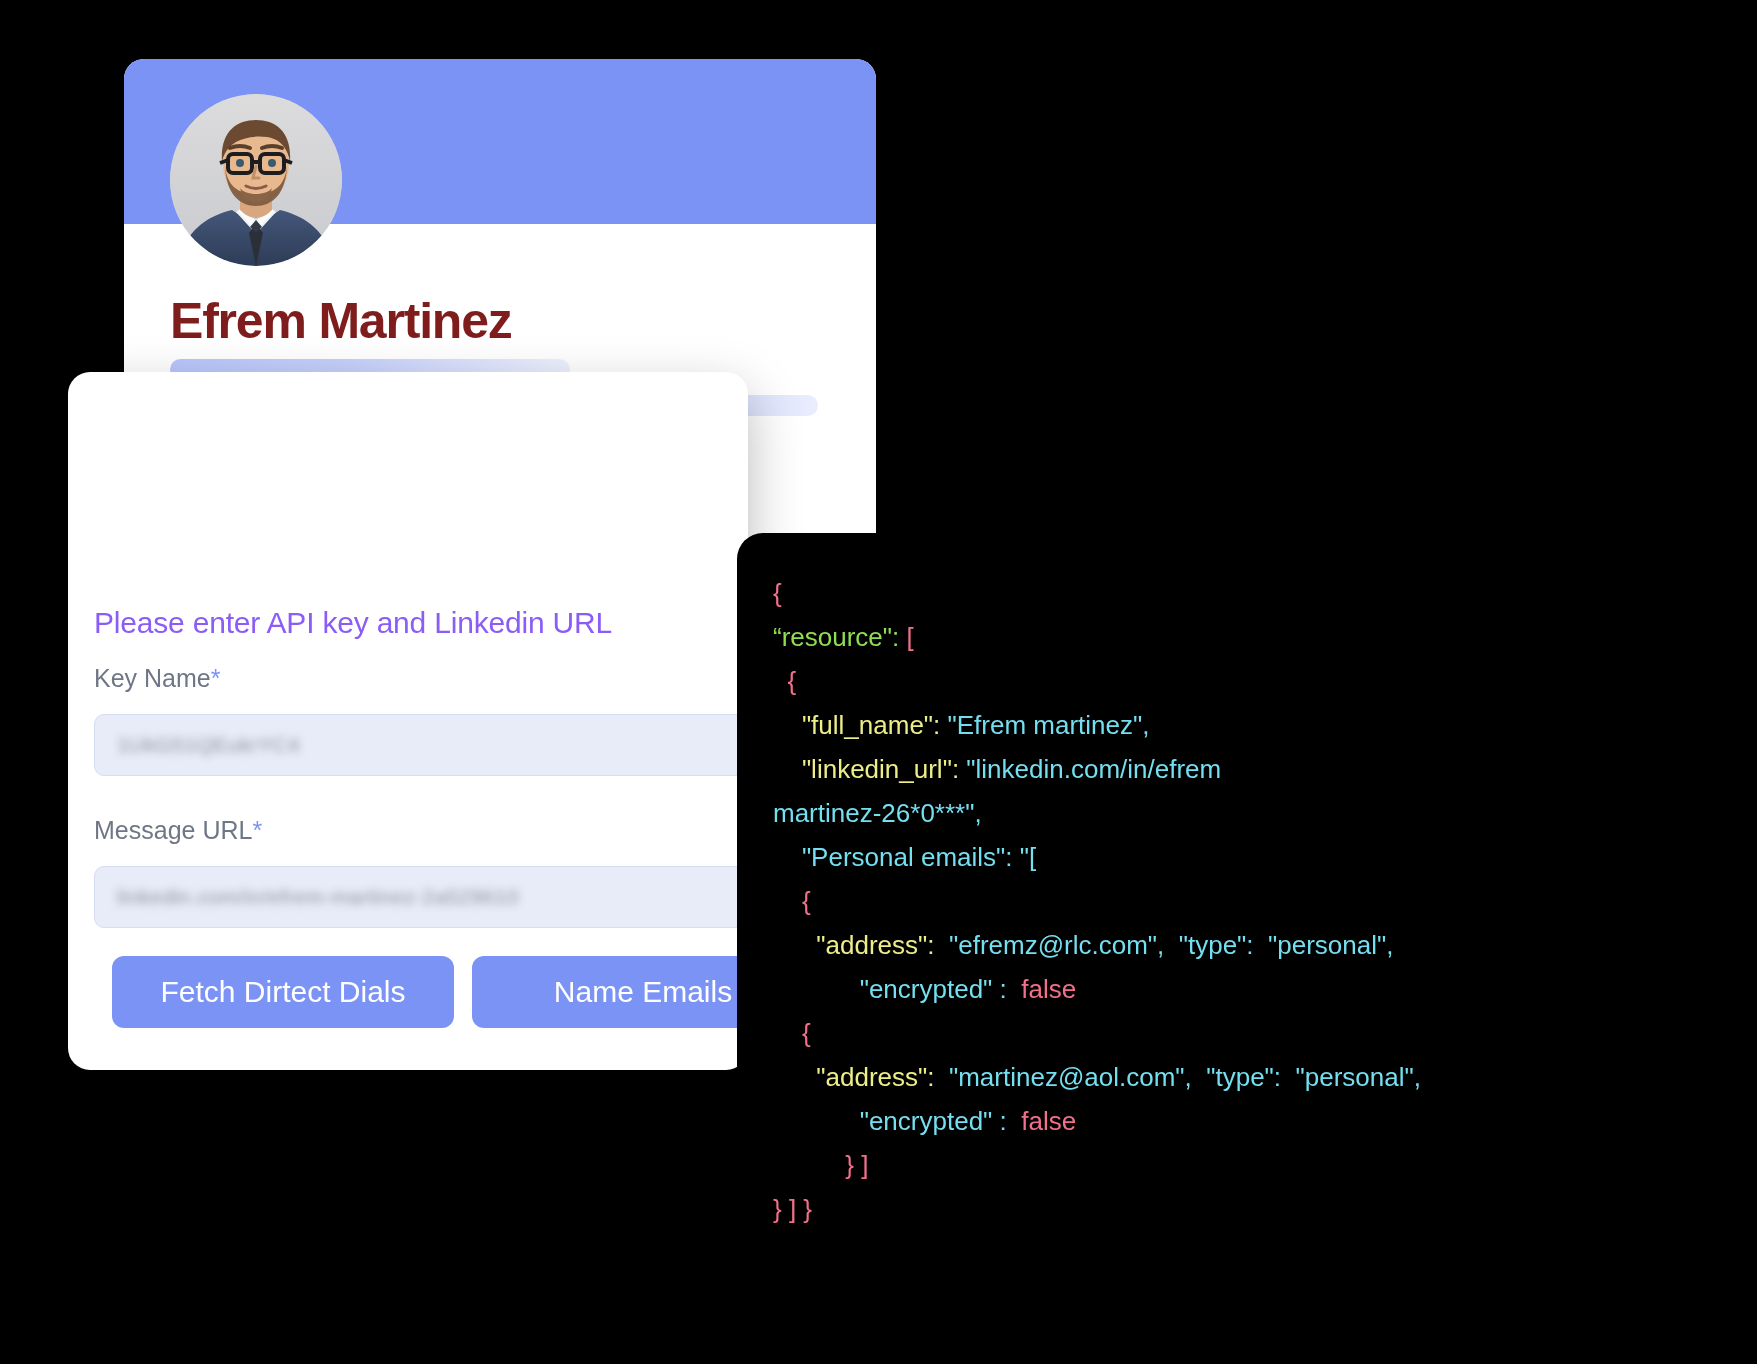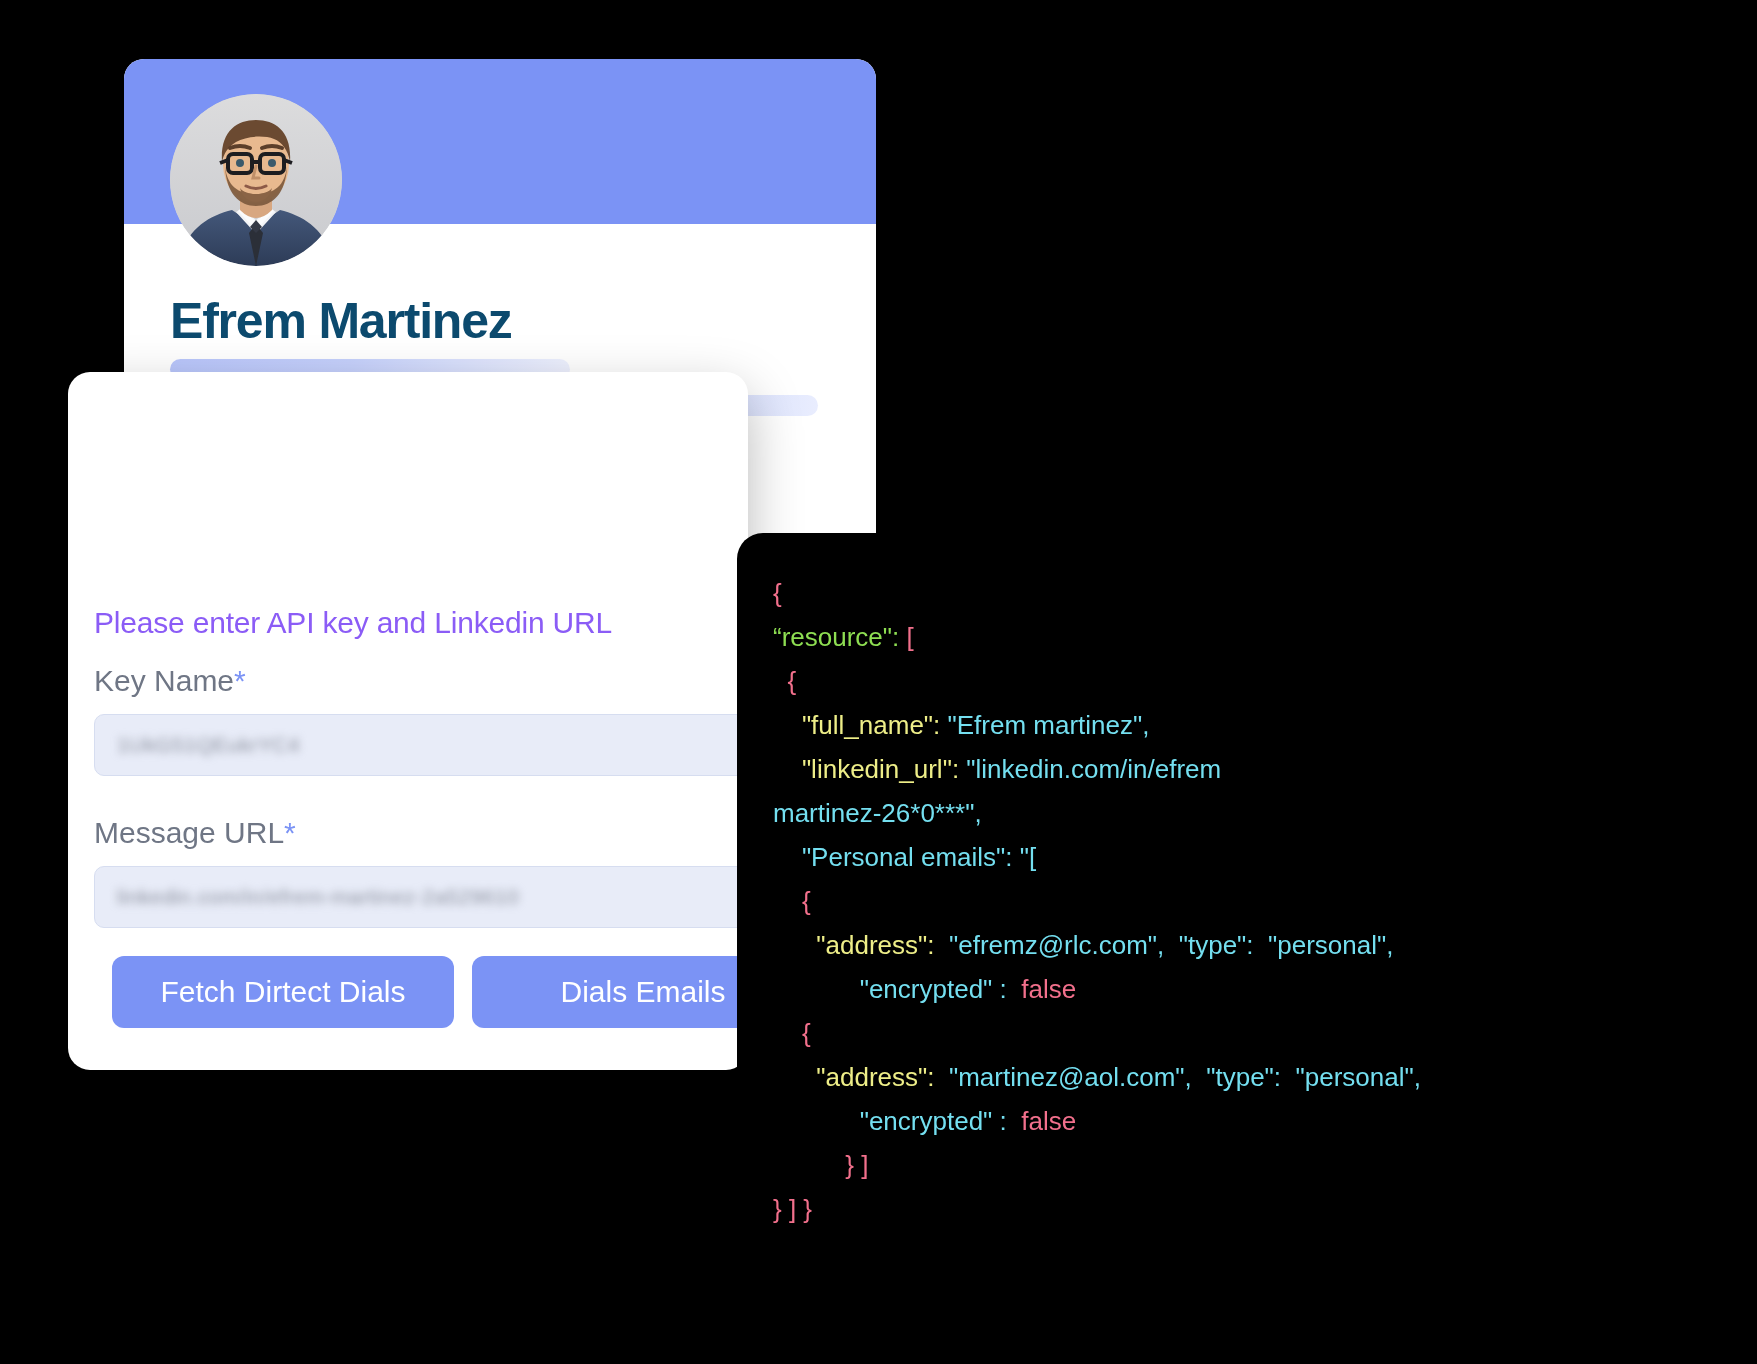--- a/index.html
+++ b/index.html
@@ -34,21 +34,21 @@
     overflow: hidden;
     box-shadow: 0 0 0 4px rgba(255,255,255,0.0);
     z-index: 3;
   }
   #avatar-svg { display:block; width:100%; height:100%; }
   #profile-name {
     position: absolute; left: 46px; top: 233px;
     font-size: 50px;
     font-weight: 900;
     letter-spacing: -1.2px;
-    color: #0c4a6e;
+    color: #7f1d1d;
     white-space: nowrap;
   }
   .skel {
     position: absolute;
     height: 21px;
     border-radius: 11px;
   }
   #skel-1 {
     left: 46px; top: 300px; width: 400px;
     background: linear-gradient(90deg, #b9c6fb 0%, #c6d1fc 45%, #eef1fe 100%);
@@ -85,21 +85,21 @@
     z-index: 4;
   }
   #form-inner { position: absolute; left: 0; top: 0; width: 100%; height: 100%; }
   #form-heading {
     position: absolute; left: 26px; top: 234px;
     font-size: 30px; color: #8b5cf6; font-weight: 400;
     white-space: nowrap; letter-spacing: -0.2px;
   }
   .field-label {
     position: absolute; left: 26px;
-    font-size: 30px; color: #6f7685; font-weight: 400;
+    font-size: 25px; color: #6f7685; font-weight: 400;
     white-space: nowrap;
   }
   .req { color: #7b93f5; }
   #label-key  { top: 292px; }
   #label-url  { top: 444px; }
   .field-input {
     position: absolute; left: 26px;
     width: 700px; height: 62px;
     background: #e8ecf8;
     border: 1px solid #d6ddf0;
@@ -242,21 +242,21 @@
         <span class="field-value">1UkG51QEukrYC4</span>
       </div>
 
       <div class="field-label" id="label-url"><span>Message URL</span><span class="req">*</span></div>
       <div class="field-input" id="input-url">
         <span class="field-value">linkedin.com/in/efrem-martinez-2a529610</span>
       </div>
 
       <div id="form-buttons">
         <div class="fetch-btn">Fetch Dirtect Dials</div>
-        <div class="fetch-btn">Dials Emails</div>
+        <div class="fetch-btn">Name Emails</div>
       </div>
     </div>
   </div>
 
   <div id="code-panel">
     <div id="code-body"><span class="cl"><span class="pnk">{</span></span><span class="cl"><span class="grn">“resource": </span><span class="pnk">[</span></span><span class="cl"><span class="pnk">  {</span></span><span class="cl"><span class="yel">    "full_name": </span><span class="cya">"Efrem martinez",</span></span><span class="cl"><span class="yel">    "linkedin_url": </span><span class="cya">"linkedin.com/in/efrem</span></span><span class="cl"><span class="cya">martinez-26*0***",</span></span><span class="cl"><span class="cya">    "Personal emails": "[</span></span><span class="cl"><span class="pnk">    {</span></span><span class="cl"><span class="yel">      "address": </span><span class="cya"> "efremz@rlc.com",  "type":  "personal",</span></span><span class="cl"><span class="cya">            "encrypted" : </span><span class="pnk"> false</span></span><span class="cl"><span class="pnk">    {</span></span><span class="cl"><span class="yel">      "address": </span><span class="cya"> "martinez@aol.com",  "type":  "personal",</span></span><span class="cl"><span class="cya">            "encrypted" : </span><span class="pnk"> false</span></span><span class="cl"><span class="pnk">          } ]</span></span><span class="cl"><span class="pnk"></span></span><span class="cl"><span class="pnk">} ] }</span></span></div>
   </div>
 
 </div>
 

